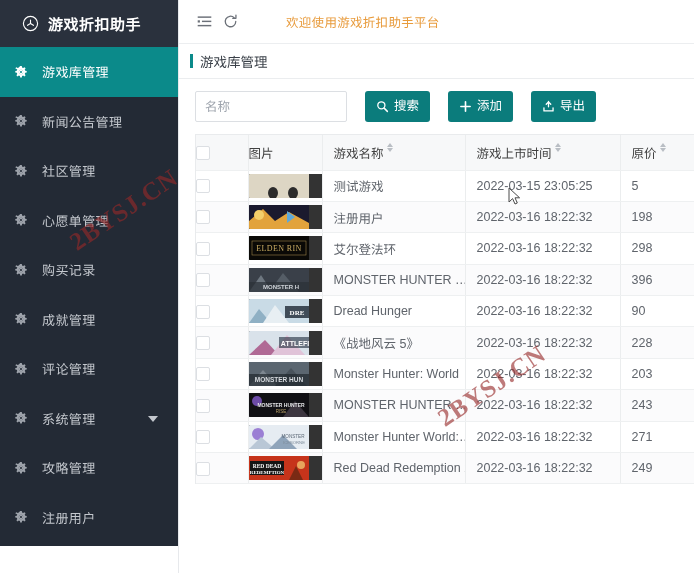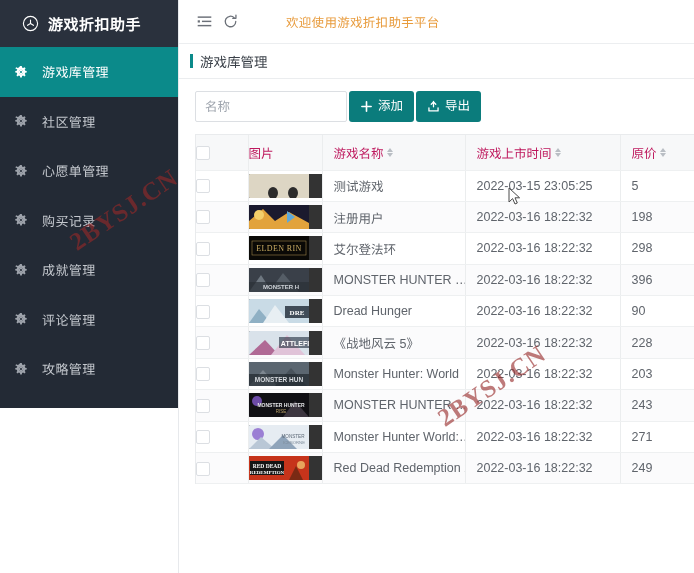--- a/index.html
+++ b/index.html
@@ -13,21 +13,21 @@
   #app {
     position: relative;
     width: 694px; height: 573px;
     display: flex;
     overflow: hidden;
   }
 
   
   .sidebar {
     width: 178px;
-    height: 408px;
+    height: 546px;
     background: #232a35;
     flex: 0 0 178px;
     position: relative;
     overflow: hidden;
   }
   .sidebar-logo {
     height: 47px;
     background: #2a313d;
     display: flex;
     align-items: center;
@@ -144,21 +144,21 @@
     padding: 12px 0 0 16px;
     background: #fff;
     overflow: hidden;
     position: relative;
   }
 
   
   .toolbar {
     display: flex;
     align-items: center;
-    gap: 2px;
+    gap: 18px;
     margin-bottom: 12px;
   }
   .search-input {
     width: 152px;
     height: 31px;
     border: 1px solid #dcdfe3;
     border-radius: 2px;
     padding: 0 9px;
     font-size: 12.5px;
     color: #555;
@@ -201,25 +201,25 @@
   table.grid th, table.grid td {
     border-right: 1px solid #ebedee;
     border-bottom: 1px solid #eef0f1;
     text-align: left;
     font-weight: normal;
     vertical-align: middle;
   }
   table.grid thead th {
     height: 35px;
     background: #f7f8f9;
-    color: #be185d;
+    color: #404040;
     font-size: 12.5px;
     padding-left: 11px;
   }
-  .th-inner { display: inline-flex; align-items: center; gap: 3px; }
+  .th-inner { display: inline-flex; align-items: flex-start; gap: 3px; }
   .sorter {
     display: inline-flex;
     flex-direction: column;
     line-height: 0;
     gap: 1px;
     cursor: pointer;
   }
   .sorter i {
     display: block;
     width: 0; height: 0;
@@ -319,20 +319,27 @@
               <path d="M10.6 1.8h2.8l.4 2.6 1.9.8 2.2-1.5 2 2-1.5 2.2.8 1.9 2.6.4v2.8l-2.6.4-.8 1.9 1.5 2.2-2 2-2.2-1.5-1.9.8-.4 2.6h-2.8l-.4-2.6-1.9-.8-2.2 1.5-2-2 1.5-2.2-.8-1.9-2.6-.4v-2.8l2.6-.4.8-1.9L2.1 5.7l2-2 2.2 1.5 1.9-.8zM12 8.2a3.8 3.8 0 1 0 0 7.6 3.8 3.8 0 0 0 0-7.6z" fill="#ffffff" fill-rule="evenodd"></path>
               <path d="M12 8.2a3.8 3.8 0 1 0 0 7.6 3.8 3.8 0 0 0 0-7.6zm0 2.1a1.7 1.7 0 1 1 0 3.4 1.7 1.7 0 0 1 0-3.4z" fill="#ffffff"></path>
             </svg></span>
           <span class="m-label">游戏库管理</span>
         </div>
         <div class="menu-item">
           <span class="m-icon"><svg viewBox="0 0 24 24" width="14" height="14">
               <path d="M10.6 1.8h2.8l.4 2.6 1.9.8 2.2-1.5 2 2-1.5 2.2.8 1.9 2.6.4v2.8l-2.6.4-.8 1.9 1.5 2.2-2 2-2.2-1.5-1.9.8-.4 2.6h-2.8l-.4-2.6-1.9-.8-2.2 1.5-2-2 1.5-2.2-.8-1.9-2.6-.4v-2.8l2.6-.4.8-1.9L2.1 5.7l2-2 2.2 1.5 1.9-.8zM12 8.2a3.8 3.8 0 1 0 0 7.6 3.8 3.8 0 0 0 0-7.6z" fill="#b9bec6" fill-rule="evenodd"></path>
               <path d="M12 8.2a3.8 3.8 0 1 0 0 7.6 3.8 3.8 0 0 0 0-7.6zm0 2.1a1.7 1.7 0 1 1 0 3.4 1.7 1.7 0 0 1 0-3.4z" fill="#b9bec6"></path>
             </svg></span>
+          <span class="m-label">新闻公告管理</span>
+        </div>
+        <div class="menu-item">
+          <span class="m-icon"><svg viewBox="0 0 24 24" width="14" height="14">
+              <path d="M10.6 1.8h2.8l.4 2.6 1.9.8 2.2-1.5 2 2-1.5 2.2.8 1.9 2.6.4v2.8l-2.6.4-.8 1.9 1.5 2.2-2 2-2.2-1.5-1.9.8-.4 2.6h-2.8l-.4-2.6-1.9-.8-2.2 1.5-2-2 1.5-2.2-.8-1.9-2.6-.4v-2.8l2.6-.4.8-1.9L2.1 5.7l2-2 2.2 1.5 1.9-.8zM12 8.2a3.8 3.8 0 1 0 0 7.6 3.8 3.8 0 0 0 0-7.6z" fill="#b9bec6" fill-rule="evenodd"></path>
+              <path d="M12 8.2a3.8 3.8 0 1 0 0 7.6 3.8 3.8 0 0 0 0-7.6zm0 2.1a1.7 1.7 0 1 1 0 3.4 1.7 1.7 0 0 1 0-3.4z" fill="#b9bec6"></path>
+            </svg></span>
           <span class="m-label">社区管理</span>
         </div>
         <div class="menu-item">
           <span class="m-icon"><svg viewBox="0 0 24 24" width="14" height="14">
               <path d="M10.6 1.8h2.8l.4 2.6 1.9.8 2.2-1.5 2 2-1.5 2.2.8 1.9 2.6.4v2.8l-2.6.4-.8 1.9 1.5 2.2-2 2-2.2-1.5-1.9.8-.4 2.6h-2.8l-.4-2.6-1.9-.8-2.2 1.5-2-2 1.5-2.2-.8-1.9-2.6-.4v-2.8l2.6-.4.8-1.9L2.1 5.7l2-2 2.2 1.5 1.9-.8zM12 8.2a3.8 3.8 0 1 0 0 7.6 3.8 3.8 0 0 0 0-7.6z" fill="#b9bec6" fill-rule="evenodd"></path>
               <path d="M12 8.2a3.8 3.8 0 1 0 0 7.6 3.8 3.8 0 0 0 0-7.6zm0 2.1a1.7 1.7 0 1 1 0 3.4 1.7 1.7 0 0 1 0-3.4z" fill="#b9bec6"></path>
             </svg></span>
           <span class="m-label">心愿单管理</span>
         </div>
         <div class="menu-item">
@@ -348,20 +355,28 @@
               <path d="M12 8.2a3.8 3.8 0 1 0 0 7.6 3.8 3.8 0 0 0 0-7.6zm0 2.1a1.7 1.7 0 1 1 0 3.4 1.7 1.7 0 0 1 0-3.4z" fill="#b9bec6"></path>
             </svg></span>
           <span class="m-label">成就管理</span>
         </div>
         <div class="menu-item">
           <span class="m-icon"><svg viewBox="0 0 24 24" width="14" height="14">
               <path d="M10.6 1.8h2.8l.4 2.6 1.9.8 2.2-1.5 2 2-1.5 2.2.8 1.9 2.6.4v2.8l-2.6.4-.8 1.9 1.5 2.2-2 2-2.2-1.5-1.9.8-.4 2.6h-2.8l-.4-2.6-1.9-.8-2.2 1.5-2-2 1.5-2.2-.8-1.9-2.6-.4v-2.8l2.6-.4.8-1.9L2.1 5.7l2-2 2.2 1.5 1.9-.8zM12 8.2a3.8 3.8 0 1 0 0 7.6 3.8 3.8 0 0 0 0-7.6z" fill="#b9bec6" fill-rule="evenodd"></path>
               <path d="M12 8.2a3.8 3.8 0 1 0 0 7.6 3.8 3.8 0 0 0 0-7.6zm0 2.1a1.7 1.7 0 1 1 0 3.4 1.7 1.7 0 0 1 0-3.4z" fill="#b9bec6"></path>
             </svg></span>
           <span class="m-label">评论管理</span>
+        </div>
+        <div class="menu-item">
+          <span class="m-icon"><svg viewBox="0 0 24 24" width="14" height="14">
+              <path d="M10.6 1.8h2.8l.4 2.6 1.9.8 2.2-1.5 2 2-1.5 2.2.8 1.9 2.6.4v2.8l-2.6.4-.8 1.9 1.5 2.2-2 2-2.2-1.5-1.9.8-.4 2.6h-2.8l-.4-2.6-1.9-.8-2.2 1.5-2-2 1.5-2.2-.8-1.9-2.6-.4v-2.8l2.6-.4.8-1.9L2.1 5.7l2-2 2.2 1.5 1.9-.8zM12 8.2a3.8 3.8 0 1 0 0 7.6 3.8 3.8 0 0 0 0-7.6z" fill="#b9bec6" fill-rule="evenodd"></path>
+              <path d="M12 8.2a3.8 3.8 0 1 0 0 7.6 3.8 3.8 0 0 0 0-7.6zm0 2.1a1.7 1.7 0 1 1 0 3.4 1.7 1.7 0 0 1 0-3.4z" fill="#b9bec6"></path>
+            </svg></span>
+          <span class="m-label">系统管理</span>
+          <span class="caret"></span>
         </div>
         <div class="menu-item">
           <span class="m-icon"><svg viewBox="0 0 24 24" width="14" height="14">
               <path d="M10.6 1.8h2.8l.4 2.6 1.9.8 2.2-1.5 2 2-1.5 2.2.8 1.9 2.6.4v2.8l-2.6.4-.8 1.9 1.5 2.2-2 2-2.2-1.5-1.9.8-.4 2.6h-2.8l-.4-2.6-1.9-.8-2.2 1.5-2-2 1.5-2.2-.8-1.9-2.6-.4v-2.8l2.6-.4.8-1.9L2.1 5.7l2-2 2.2 1.5 1.9-.8zM12 8.2a3.8 3.8 0 1 0 0 7.6 3.8 3.8 0 0 0 0-7.6z" fill="#b9bec6" fill-rule="evenodd"></path>
               <path d="M12 8.2a3.8 3.8 0 1 0 0 7.6 3.8 3.8 0 0 0 0-7.6zm0 2.1a1.7 1.7 0 1 1 0 3.4 1.7 1.7 0 0 1 0-3.4z" fill="#b9bec6"></path>
             </svg></span>
           <span class="m-label">攻略管理</span>
         </div>
         <div class="menu-item">
           <span class="m-icon"><svg viewBox="0 0 24 24" width="14" height="14">
@@ -395,20 +410,29 @@
 
     <div class="pagetitle-bar">
       <span class="pagetitle-accent"></span>
       <span class="pagetitle-text">游戏库管理</span>
     </div>
 
     <div class="content">
 
       <div class="toolbar">
         <input class="search-input" type="text" placeholder="名称" value="" style="">
+        <button class="btn">
+          <span>
+            <svg viewBox="0 0 16 16" width="13" height="13">
+              <circle cx="6.6" cy="6.6" r="4.4" fill="none" stroke="#ffffff" stroke-width="1.6"></circle>
+              <path d="M10 10 L14 14" stroke="#ffffff" stroke-width="1.8" stroke-linecap="round"></path>
+            </svg>
+          </span>
+          <span class="btn-label">搜索</span>
+        </button>
         <button class="btn">
           <span>
             <svg viewBox="0 0 16 16" width="13" height="13">
               <path d="M8 2.3 L8 13.7 M2.3 8 L13.7 8" stroke="#ffffff" stroke-width="2" stroke-linecap="round"></path>
             </svg>
           </span>
           <span class="btn-label">添加</span>
         </button>
         <button class="btn">
           <span>

